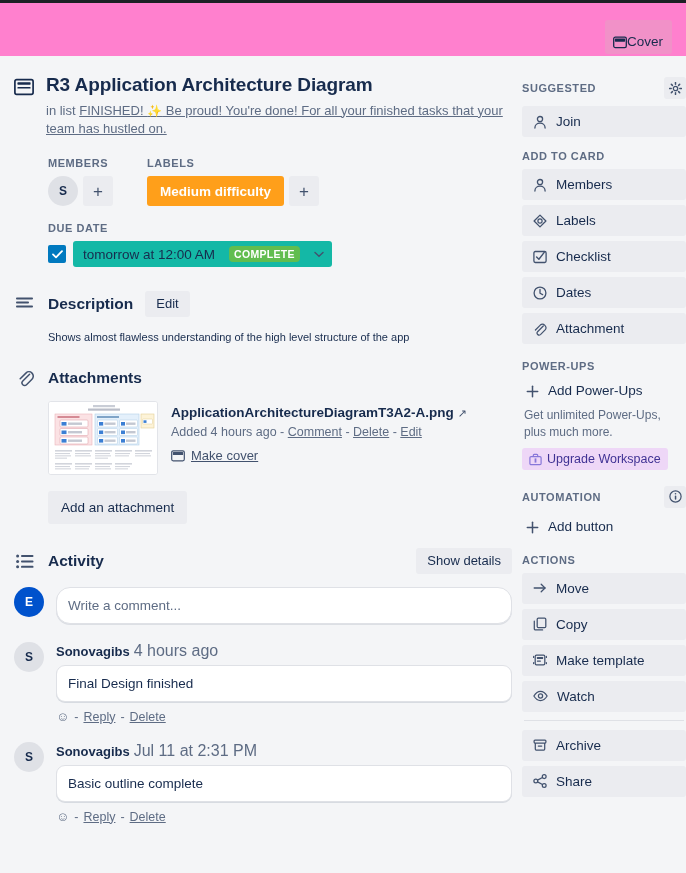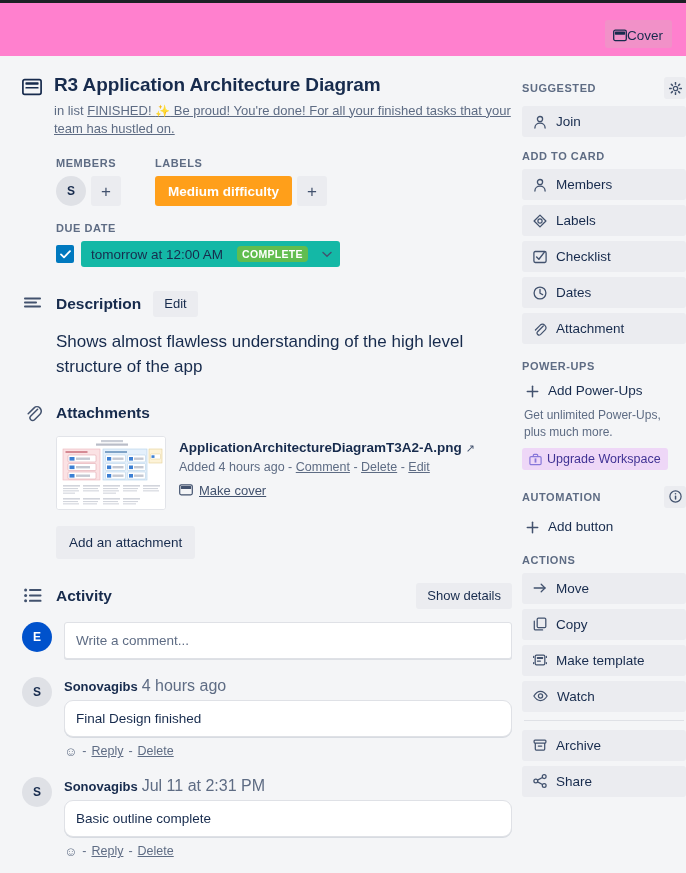--- a/index.html
+++ b/index.html
@@ -18,34 +18,34 @@
 
   
   .cover-banner {
     position: relative;
     height: 53px;
     background: #ff80ce;
   }
   .cover-btn {
     position: absolute;
     right: 14px; top: 17px;
-    display: flex; align-items: flex-start; gap: 0;
+    display: flex; align-items: flex-end; gap: 0;
     background: #f191c8;
     border-radius: 3px;
-    padding: 9px 9px 5px 8px;
+    padding: 15px 9px 5px 8px;
     font-size: 13.5px;
     color: #172b4d;
     cursor: pointer;
     line-height: 1;
   }
   .cover-btn svg { display:block; }
 
   
   .body-wrap { display: flex; padding-top: 10px; }
-  .left-col { width: 512px; padding-left: 22px; }
+  .left-col { width: 512px; padding-left: 14px; }
   .right-col { width: 174px; padding-left: 10px; padding-top: 11px; }
 
   
   .title-row { display: flex; align-items: flex-start; gap: 12px; margin-top: 6px; }
   .title-icon { padding-top: 6px; flex: none; }
   .card-title {
     font-size: 19px;
     font-weight: 700;
     line-height: 1.35;
     letter-spacing: -0.1px;
@@ -124,21 +124,21 @@
   .section { margin-top: 24px; }
   .sec-head-row { display: flex; align-items: center; gap: 12px; }
   .sec-icon { width: 22px; flex: none; display:flex; justify-content:center; }
   .sec-title { font-size: 15.5px; font-weight: 700; color: #172b4d; }
   .mini-btn {
     background: #ebecf0; border-radius: 3px;
     padding: 5px 11px; font-size: 13px; color: #172b4d;
     cursor: pointer; line-height: 1.2;
   }
   .sec-body { padding-left: 34px; }
-  .desc-text { font-size: 17px; color: #172b4d; margin-top: 12px; line-height: 1.5; }
+  .desc-text { font-size: 11px; color: #172b4d; margin-top: 12px; line-height: 1.5; }
 
   
   .att-item { display: flex; gap: 13px; margin-top: 14px; }
   .att-thumb {
     width: 110px; height: 74px;
     background: #fff; border-radius: 3px;
     border: 1px solid #e2e4e9;
     overflow: hidden; flex: none;
     cursor: pointer;
   }
@@ -161,21 +161,21 @@
     padding: 9px 13px; font-size: 13.5px; color: #172b4d;
     cursor: pointer;
   }
 
   
   .activity-head { display: flex; align-items: center; }
   .activity-head .spacer { flex: 1; }
   .comment-row { display: flex; gap: 12px; margin-top: 13px; align-items: flex-start; }
   .comment-input {
     flex: 1; background: #fff;
-    border: 1px solid #dfe1e6; border-radius: 3px;
+    border: 1px solid #dfe1e6; border-radius: 14px;
     padding: 10px 11px; font-size: 13.5px;
     color: #5e6c84;
     box-shadow: 0 1px 0 rgba(9,30,66,0.1);
     cursor: text;
   }
   .act-item { display: flex; gap: 12px; margin-top: 18px; align-items: flex-start; }
   .act-body { flex: 1; }
   .act-meta { font-size: 13px; margin-bottom: 5px; }
   .act-author { font-weight: 700; color: #172b4d; }
   .act-time { color: #5e6c84; font-size: 16px; margin-left: 4px; }

